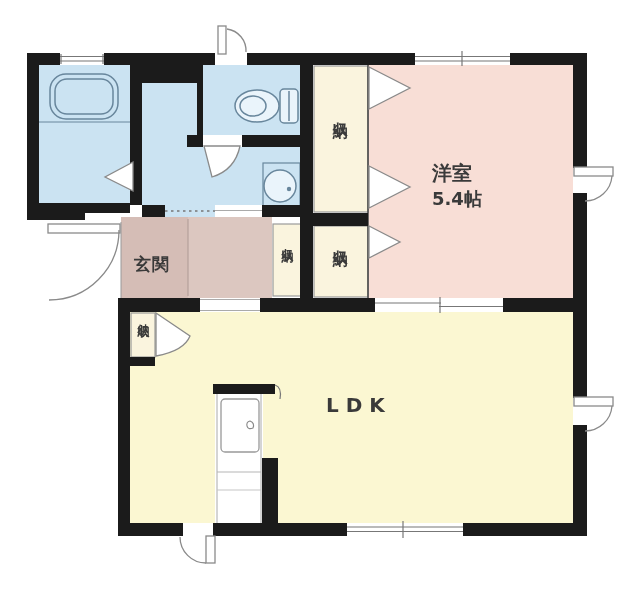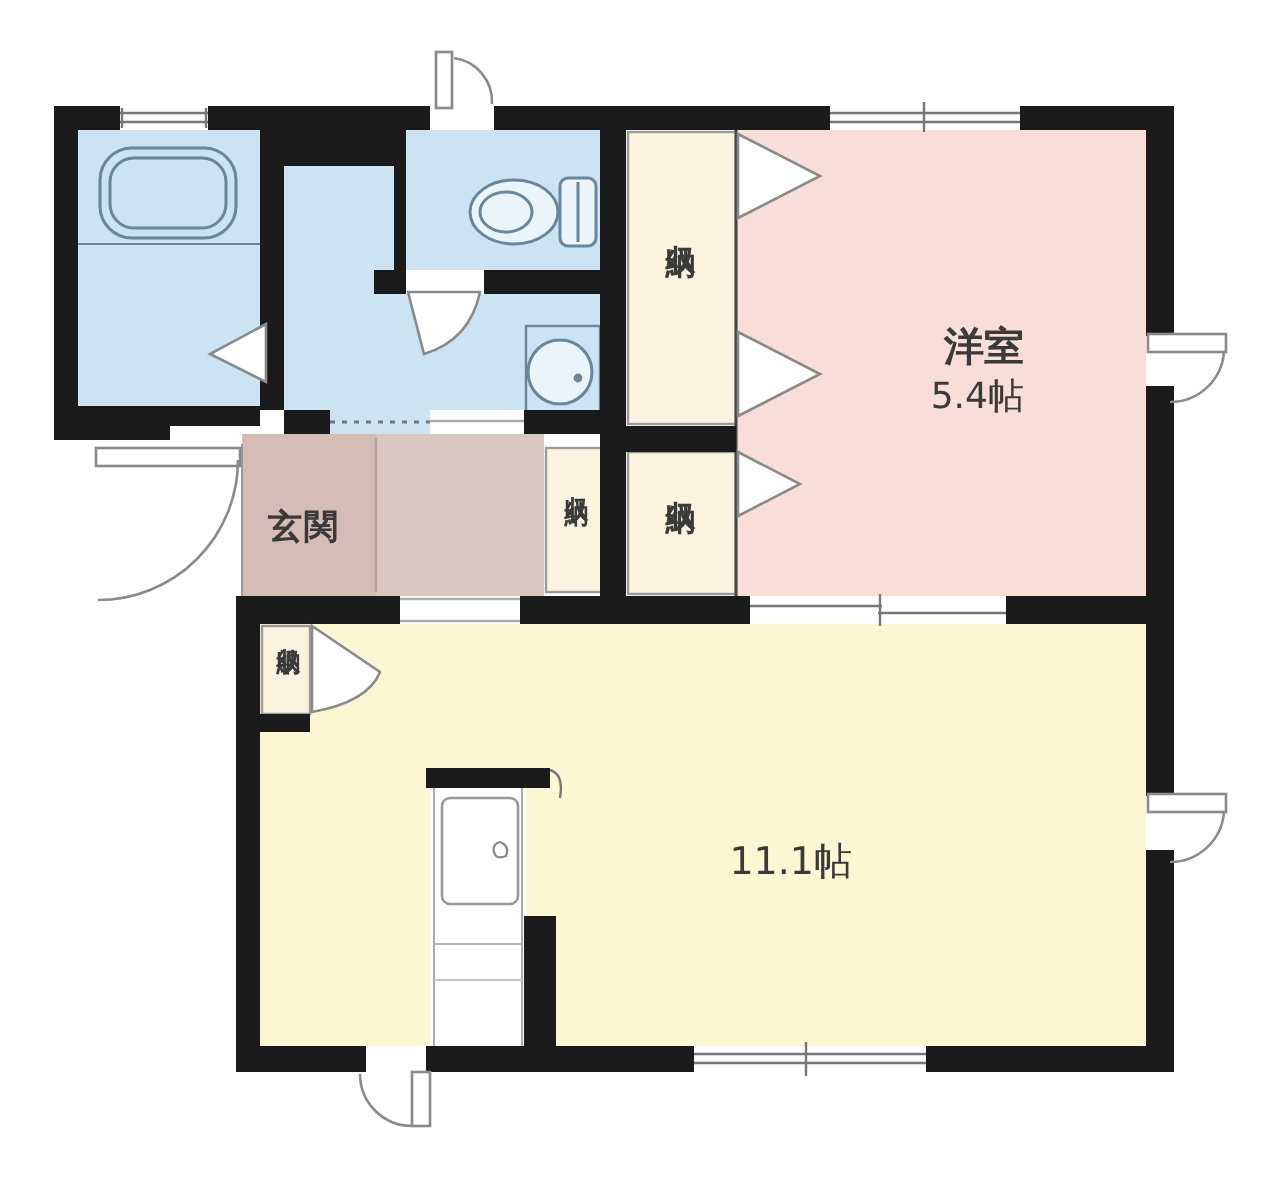--- a/index.html
+++ b/index.html
@@ -1,23 +1,23 @@
 <!DOCTYPE html>
 <html><head>
 <meta charset="utf-8">
 <style>
   html,body{margin:0;padding:0;background:#ffffff;}
   #stage{position:relative;width:640px;height:597px;background:#ffffff;overflow:hidden;
          font-family:"DejaVu Sans","Liberation Sans",sans-serif;}
   #plan-svg{position:absolute;left:0;top:0;}
   .lbl{position:absolute;color:#3a3a3a;font-weight:600;line-height:1.15;white-space:nowrap;}
-  .lbl.center{text-align:right;}
+  .lbl.center{text-align:left;}
   .vert{writing-mode:vertical-rl;text-orientation:upright;letter-spacing:2px;}
   .room-name{font-size:20px;}
-  .room-size{font-size:18px;font-weight:400;}
+  .room-size{font-size:18px;font-weight:700;}
   .ldk-name{font-size:20px;letter-spacing:7px;}
   .storage{font-size:15px;}
   .storage.small{font-size:13px;transform:scaleX(.92);transform-origin:center;}
   .genkan{font-size:17px;letter-spacing:1px;text-align:right;}
 </style>
 </head>
 <body>
 
 <div id="stage">
   <svg id="plan-svg" width="640" height="597" viewBox="0 0 640 597">
@@ -187,21 +187,21 @@
       <g>
         <rect x="221" y="399" width="38" height="53" rx="4" fill="#fff" stroke="#999" stroke-width="1.3"></rect>
         <path d="M 250 421 q 5 2 3 7 q -5 2 -6 -2 q -1 -4 3 -5 Z" fill="#fff" stroke="#888" stroke-width="1.1"></path>
       </g>
     </g>
   </svg>
 
   <div class="lbl room-name center" style="left:432px;top:162px;width:80px;">洋室</div>
   <div class="lbl room-size center" style="left:432px;top:189px;width:80px;">5.4帖</div>
 
-  <div class="lbl room-size center" style="left:326px;top:421px;width:100px;font-size:19px;">11.1帖</div>
+  <div class="lbl ldk-name center" style="left:326px;top:394px;width:104px;">LDK</div>
 
   <div class="lbl genkan" style="left:134px;top:255px;">玄関</div>
 
   <div class="lbl vert storage" style="left:331px;top:110px;height:62px;">収納</div>
   <div class="lbl vert storage" style="left:331px;top:238px;height:58px;">収納</div>
   <div class="lbl vert storage small" style="left:279px;top:238px;height:56px;">収納</div>
   <div class="lbl vert storage small" style="left:135px;top:314px;height:42px;letter-spacing:0;">収納</div>
 </div>
 
 </body></html>

